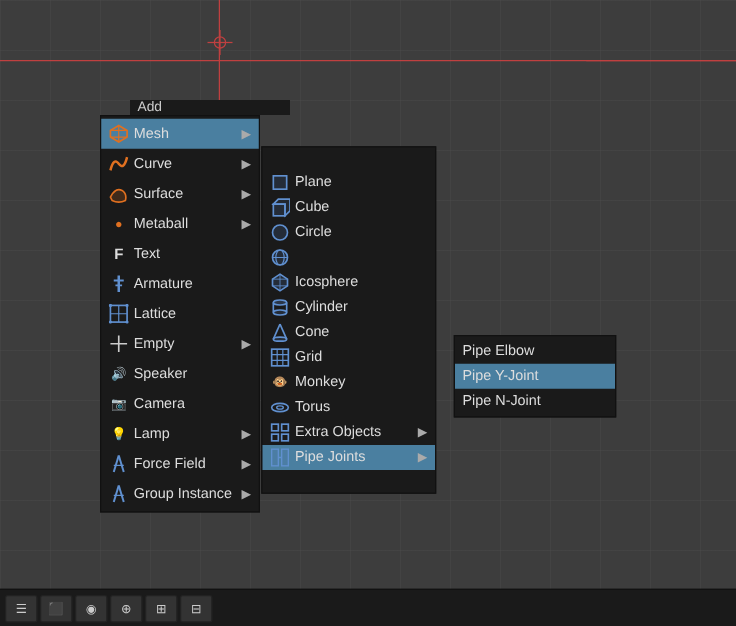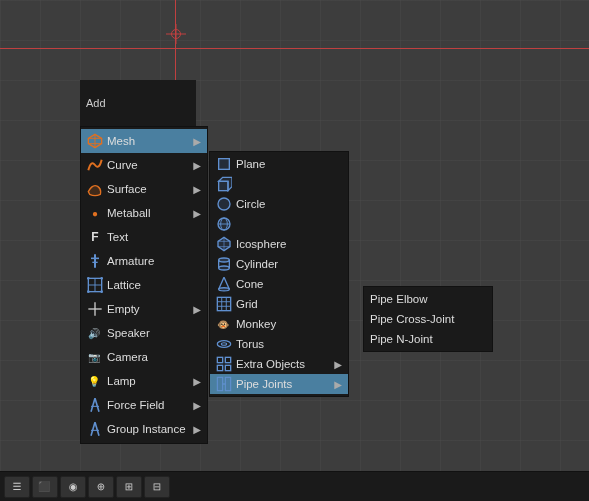--- a/index.html
+++ b/index.html
@@ -84,23 +84,24 @@
     .menu-container {
       position: absolute;
       top: 80px;
       left: 80px;
     }
 
     
     .add-label {
       color: #ccc;
       font-size: 11px;
-      padding: 17px 6px;
+      padding: 0 6px;
       background: #1a1a1a;
-      width: 116px;
+      width: 128px;
+      margin-left: 24px;
     }
 
     
     .menu-panel {
       background: #1a1a1a;
       border: 1px solid #111;
       width: 128px;
       padding: 2px 0;
     }
 
@@ -141,21 +142,21 @@
     .ico-white { color: #ddd; }
 
     
     .submenu-mesh {
       position: absolute;
       left: 128px;
       top: 22px;
       background: #1a1a1a;
       border: 1px solid #111;
       width: 140px;
-      padding: 2px 0;
+      padding: 18px 0;
       z-index: 10;
     }
     .submenu-mesh .menu-item {
       height: 20px;
     }
 
     
     .submenu-pipe {
       position: absolute;
       left: 140px;
@@ -237,20 +238,21 @@
             </span>
             <span class="label">Plane</span>
           </div>
           <div class="menu-item">
             <span class="icon ico-blue">
               <svg viewBox="0 0 12 12" fill="none" xmlns="http://www.w3.org/2000/svg">
                 <rect x="2" y="4" width="7" height="7" stroke="#6090d0" stroke-width="1" fill="rgba(80,120,180,0.2)"></rect>
                 <polygon points="2,4 5,1 12,1 12,8 9,11 9,4" stroke="#6090d0" stroke-width="1" fill="rgba(80,120,180,0.15)"></polygon>
               </svg>
             </span>
+            <span class="label">Cube</span>
           </div>
           <div class="menu-item">
             <span class="icon ico-blue">
               <svg viewBox="0 0 12 12" fill="none" xmlns="http://www.w3.org/2000/svg">
                 <circle cx="6" cy="6" r="4.5" stroke="#6090d0" stroke-width="1" fill="rgba(80,120,180,0.2)"></circle>
               </svg>
             </span>
             <span class="label">Circle</span>
           </div>
           <div class="menu-item">
@@ -340,22 +342,22 @@
                 <line x1="5" y1="6" x2="7" y2="6" stroke="#6090d0" stroke-width="1"></line>
               </svg>
             </span>
             <span class="label">Pipe Joints</span>
             <span class="arrow">▶</span>
 
             <div class="submenu-pipe" style="top: -88px; left: 153px;">
               <div class="menu-item">
                 <span class="label">Pipe Elbow</span>
               </div>
-              <div class="menu-item">
-                <span class="label">Pipe Cross-Joint</span>
+              <div class="menu-item highlighted">
+                <span class="label">Pipe Y-Joint</span>
               </div>
               <div class="menu-item">
                 <span class="label">Pipe N-Joint</span>
               </div>
             </div>
           </div>
         </div>
       </div>
 
       <div class="menu-item">

